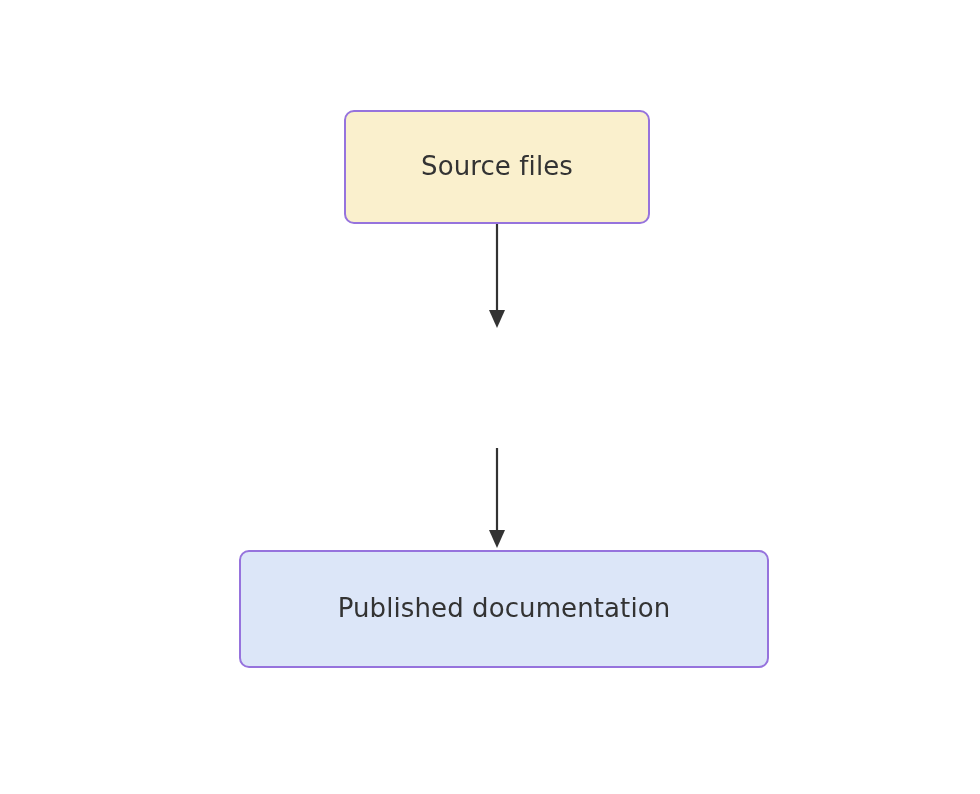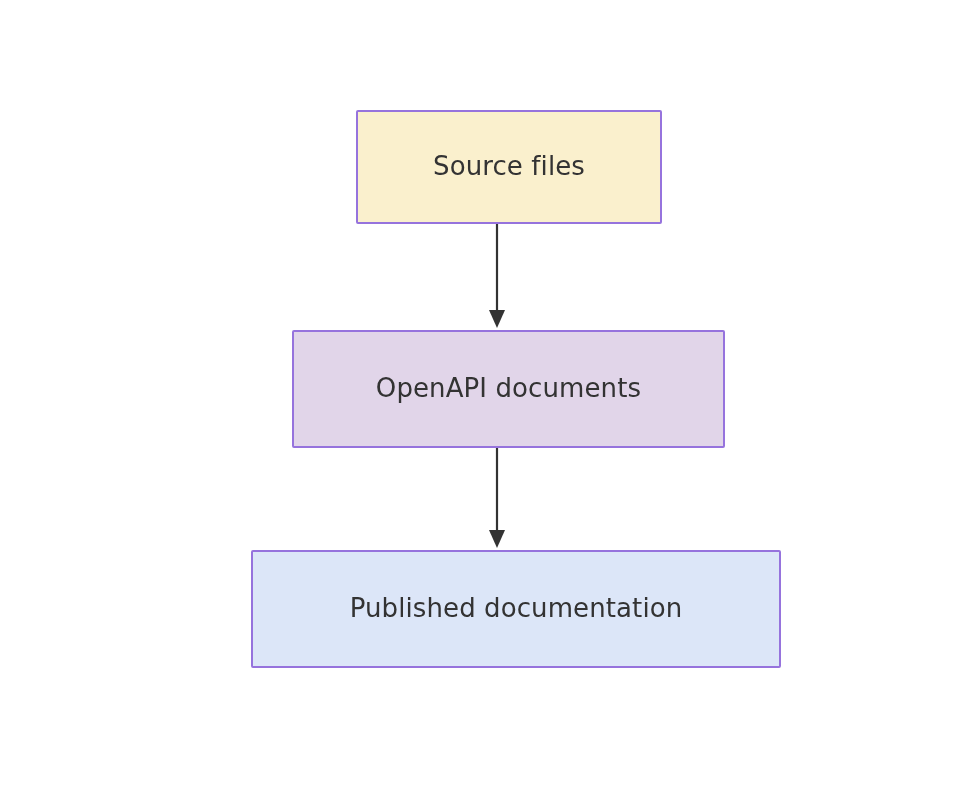--- a/index.html
+++ b/index.html
@@ -17,26 +17,25 @@
   #diagram-canvas {
     position: relative;
     width: 980px;
     height: 794px;
     background: #ffffff;
   }
   .node {
     position: absolute;
     box-sizing: border-box;
     border: 2px solid #9673dd;
-    border-radius: 2px;
+    border-radius: 10px;
     display: flex;
     align-items: center;
     justify-content: center;
     text-align: center;
-    margin-left: 12px;
   }
   .node-label {
     color: #333333;
     font-size: 26px;
     font-weight: 400;
     line-height: 1.2;
     letter-spacing: 0.1px;
     white-space: nowrap;
     font-family: "DejaVu Sans", "Liberation Sans", sans-serif;
   }
@@ -96,21 +95,18 @@
     <g>
       <path class="edge-path" d="M 497 448 L 497 532"></path>
       <polygon class="edge-arrowhead" points="489,530 505,530 497,548"></polygon>
     </g>
   </svg>
 
   <div class="node" id="node-source-files">
     <span class="node-label">Source files</span>
   </div>
 
-  <div class="node" id="node-openapi-documents">
-    <span class="node-label">OpenAPI documents</span>
-  </div>
 
   <div class="node" id="node-published-documentation">
     <span class="node-label">Published documentation</span>
   </div>
 
 </div>
 
 </body></html>

